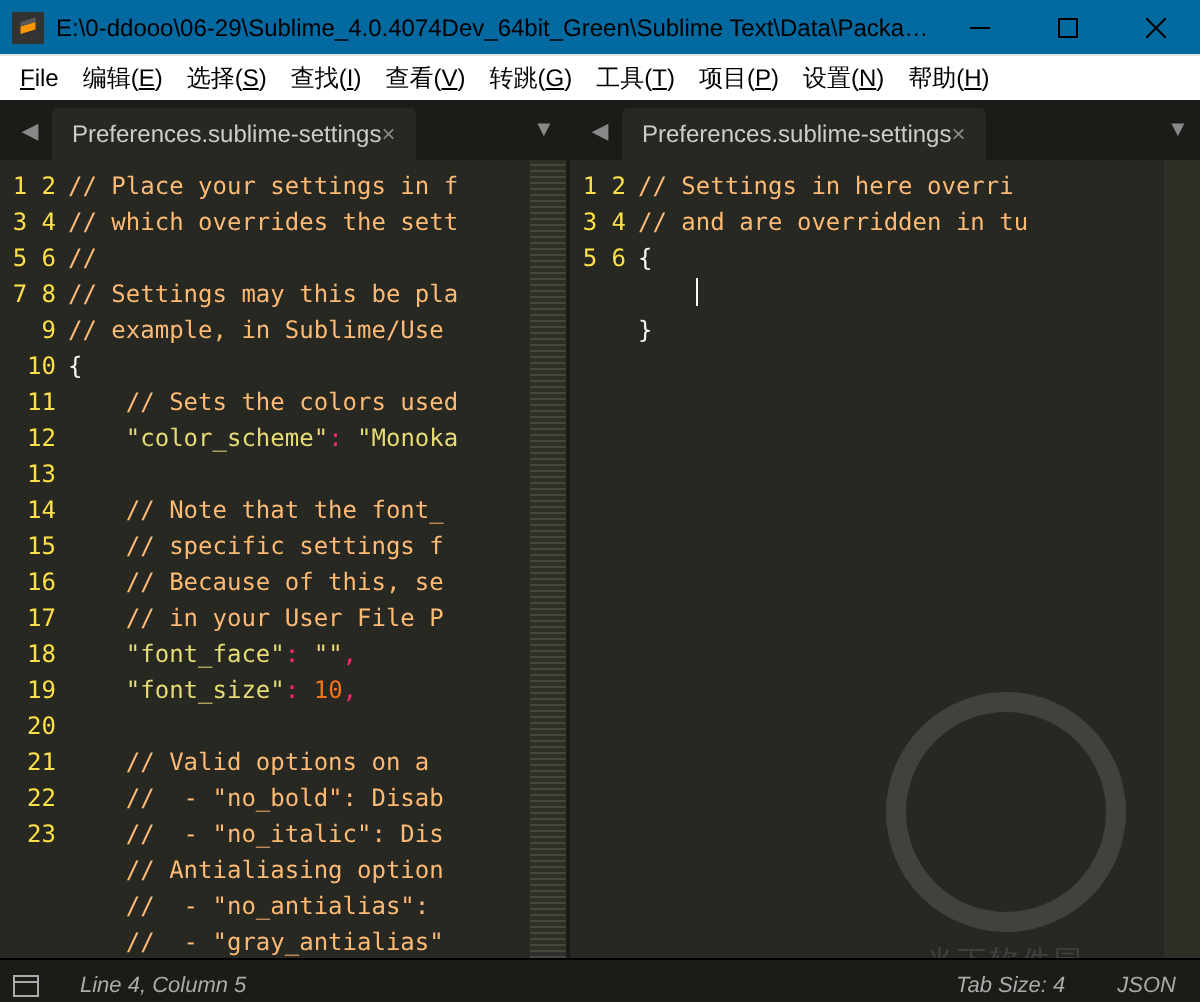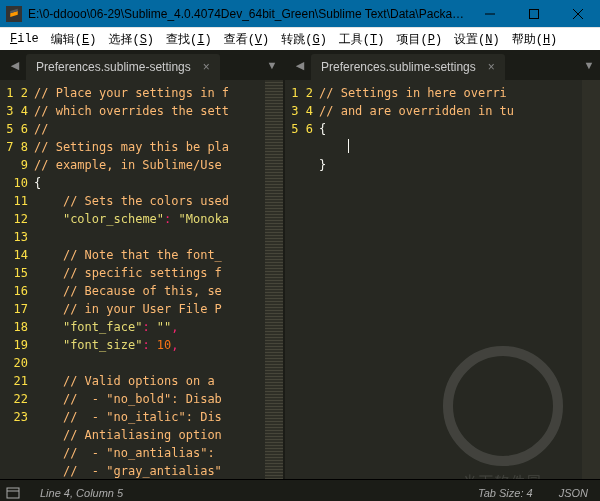--- a/index.html
+++ b/index.html
@@ -14,38 +14,38 @@
   .app-icon svg{width:12px;height:12px;}
   .title{flex:1;font-size:12px;color:#000;white-space:nowrap;overflow:hidden;
     text-overflow:ellipsis;}
   .win-ctl{display:flex;}
   .win-btn{width:44px;height:28px;display:flex;align-items:center;
     justify-content:center;font-size:14px;color:#000;font-family:sans-serif;}
 
   
   .menubar{display:flex;height:22px;background:#ffffff;align-items:center;
     padding:0 4px;font-size:12px;}
-  .menu-item{padding:2px 6px;cursor:default;font-family:Liberation Mono, monospace;}
+  .menu-item{padding:2px 6px;cursor:default;}
   .mn-u{text-decoration:underline;}
 
   
   .editor-wrap{display:flex;flex-direction:column;height:calc(501px - 28px - 22px - 22px);
     background:#272822;}
   .panes{flex:1;display:flex;min-height:0;}
 
   .pane{display:flex;flex-direction:column;min-height:0;position:relative;}
   .pane.left{width:285px;border-right:2px solid #1b1c17;}
   .pane.right{flex:1;}
 
   .tabrow{display:flex;align-items:flex-end;height:30px;background:#1b1c17;
     padding-left:4px;}
   .tabarrow{width:22px;height:30px;color:#888;display:flex;align-items:center;
     justify-content:center;font-size:11px;}
   .tabarrow.end{margin-left:auto;}
-  .tab{display:flex;align-items:center;gap:12px;height:26px;padding:0 10px;
+  .tab{display:flex;align-items:center;gap:0;height:26px;padding:0 10px;
     background:#272822;color:#ccc;font-size:12px;border-radius:3px 3px 0 0;
     margin-right:2px;}
   .tab .x{color:#888;font-size:12px;}
 
   .codewrap{flex:1;display:flex;min-height:0;position:relative;}
   .gutter{width:34px;background:#272822;color:#fde047;font-size:12px;
     font-family:Consolas,Menlo,monospace;text-align:right;padding:4px 6px 0 0;
     line-height:18px;user-select:none;}
   .code{flex:1;overflow:hidden;font-family:Consolas,Menlo,monospace;
     font-size:12px;line-height:18px;color:#f8f8f2;padding-top:4px;

